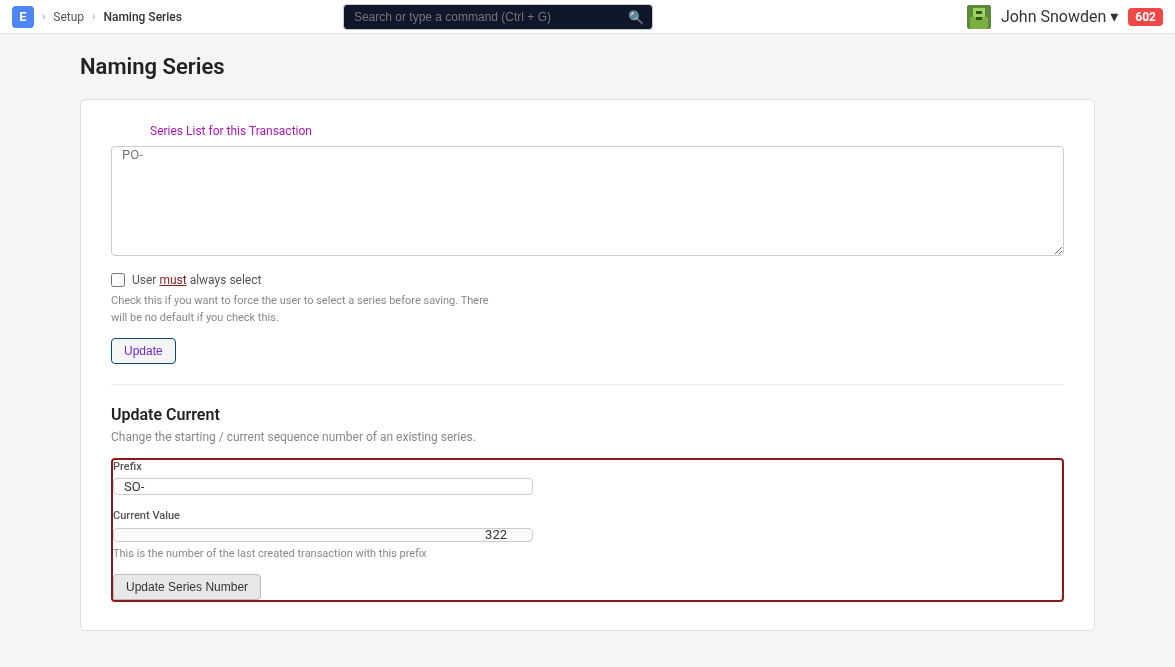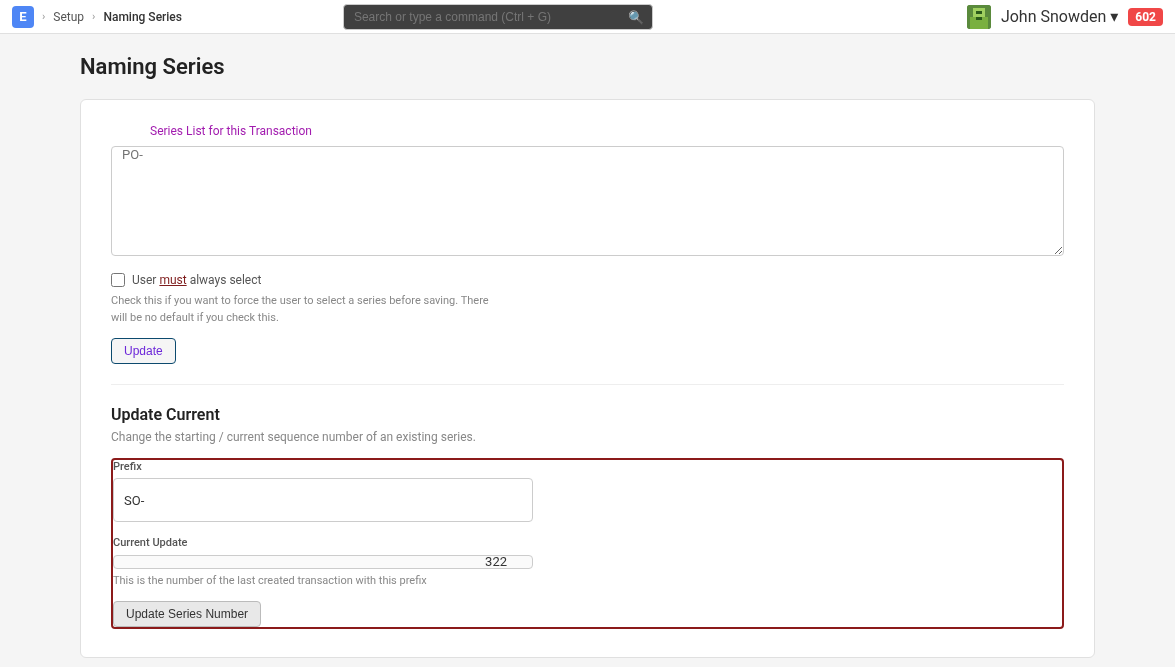--- a/index.html
+++ b/index.html
@@ -52,21 +52,21 @@
       width: 310px;
     }
     .nav-search {
       width: 100%;
       height: 26px;
       border: 1px solid #ccc;
       border-radius: 4px;
       padding: 0 28px 0 10px;
       font-size: 12px;
       color: #999;
-      background: #404040;
+      background: #0f172a;
       outline: none;
     }
     .nav-search-icon {
       position: absolute;
       right: 8px;
       top: 50%;
       transform: translateY(-50%);
       color: #aaa;
       font-size: 13px;
     }
@@ -213,21 +213,21 @@
     }
 
     .field-label {
       font-size: 11px;
       color: #555;
       margin-bottom: 5px;
       font-weight: 500;
     }
     .text-input {
       width: 100%;
-      height: 44px;
+      height: 17px;
       border: 1px solid #ccc;
       border-radius: 4px;
       padding: 0 10px;
       font-size: 13px;
       color: #333;
       outline: none;
       font-family: inherit;
       max-width: 420px;
     }
     .field-group {
@@ -318,21 +318,21 @@
       <div class="section-desc">Change the starting / current sequence number of an existing series.</div>
 
       <div class="update-box">
 
         <div class="field-group">
           <div class="field-label">Prefix</div>
           <input type="text" class="text-input" value="SO-" style="">
         </div>
 
         <div class="field-group">
-          <div class="field-label">Current Update</div>
+          <div class="field-label">Current Value</div>
           <input type="number" class="number-input" value="322" style="">
           <div class="field-hint">This is the number of the last created transaction with this prefix</div>
         </div>
 
         <button class="btn btn-primary">Update Series Number</button>
 
       </div>
     </div>
 
   </div>

